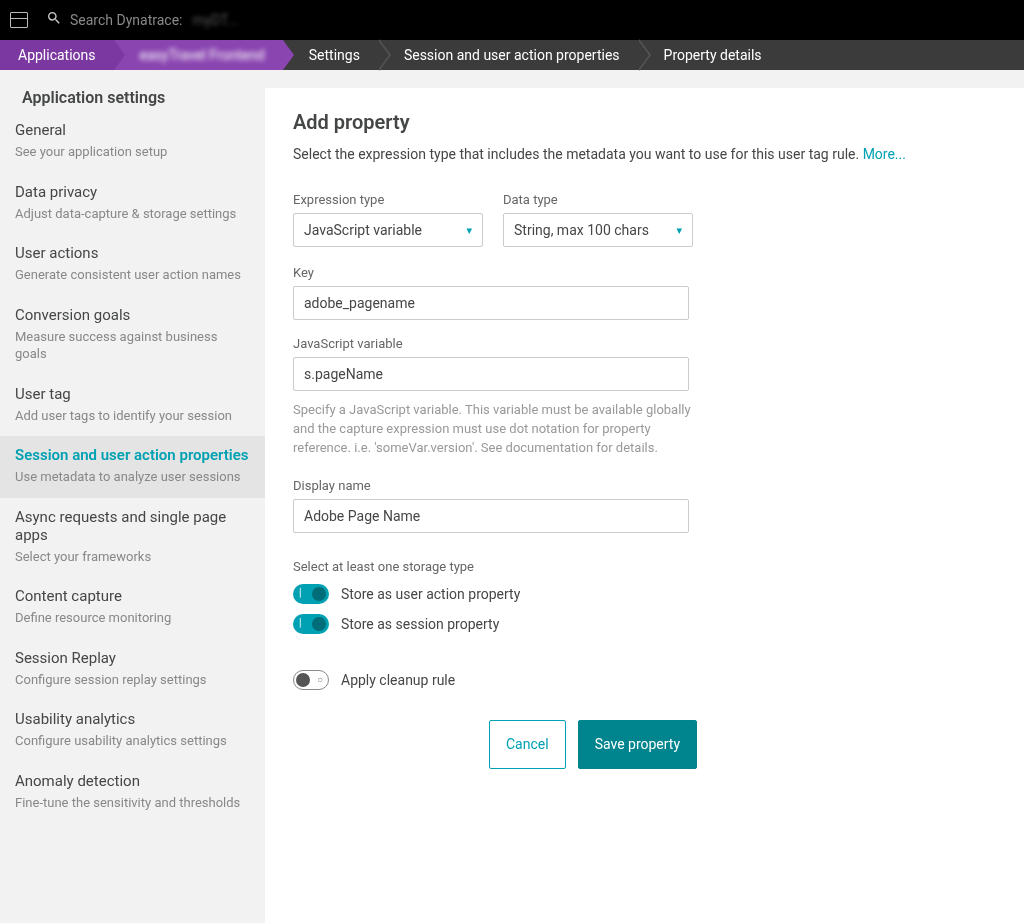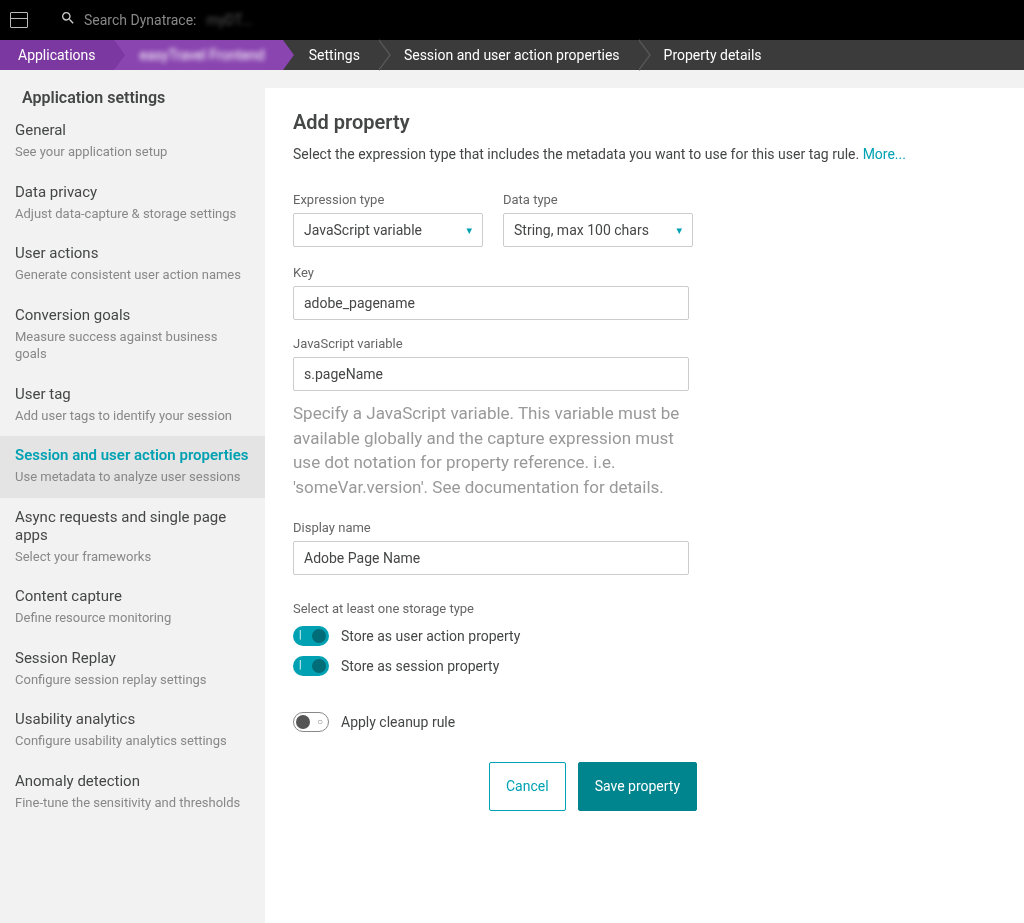--- a/index.html
+++ b/index.html
@@ -1,19 +1,19 @@
 <!DOCTYPE html>
 <html><head>
 <meta charset="utf-8">
 <style>
   * { box-sizing: border-box; margin: 0; padding: 0; font-family: -apple-system, BlinkMacSystemFont, "Segoe UI", Roboto, Arial, sans-serif; }
   body { background: #f2f2f2; width: 1024px; height: 923px; overflow: hidden; color: #454646; }
 
   
-  .topbar { background: #000; height: 40px; display: flex; align-items: center; padding: 0 10px; gap: 32px; }
+  .topbar { background: #000; height: 40px; display: flex; align-items: center; padding: 0 10px; gap: 18px; }
   .topbar .app-icon { width: 18px; height: 16px; border: 1.5px solid #bbb; border-radius: 1px; position: relative; }
   .topbar .app-icon::after { content:""; position:absolute; left:0; right:0; top:5px; border-top:1.5px solid #bbb; }
   .topbar .search-wrap { display:flex; align-items:center; gap:8px; color:#888; }
   .topbar .search-icon svg { width:16px; height:16px; fill:#ccc; }
   .topbar .search-text { color:#888; font-size:14px; }
   .topbar .search-blur { color:#555; filter: blur(2px); margin-left: 2px; font-size:14px; }
 
   
   .bcbar { height: 30px; background: #3b3b3b; display:flex; align-items:stretch; font-size:14px; }
   .crumb { position:relative; display:flex; align-items:center; padding: 0 18px 0 18px; color:#fff; }
@@ -46,21 +46,21 @@
   .main .lead a { color:#00a1b2; text-decoration:none; }
 
   .row { display:flex; gap:20px; margin-bottom: 18px; }
   .field { display:flex; flex-direction:column; gap:6px; }
   .field label { font-size:13px; color:#666; }
   .select, .input { height: 34px; border:1px solid #ccc; border-radius:2px; background:#fff; font-size:14px; color:#454646; padding: 0 10px; display:flex; align-items:center; justify-content:space-between; }
   .select { width: 190px; cursor:pointer; }
   .select .caret { color:#00a1b2; font-size:11px; }
   .input { width: 396px; }
   .input input { border:none; outline:none; width:100%; font-size:14px; color:#454646; background:transparent; }
-  .helper { font-size:17px; color:#999; line-height:1.45; max-width: 400px; margin-top:4px; }
+  .helper { font-size:13px; color:#999; line-height:1.45; max-width: 400px; margin-top:4px; }
 
   .section-gap { height: 14px; }
 
   .storage-label { font-size:13px; color:#666; margin-bottom:10px; }
   .toggle-row { display:flex; align-items:center; gap:12px; font-size:14px; color:#454646; margin-bottom:10px; }
   .toggle { width:36px; height:20px; border-radius:10px; position:relative; cursor:pointer; }
   .toggle.on { background:#00a1b2; }
   .toggle.off { background:#fff; border:1px solid #888; }
   .toggle .tick { position:absolute; left:6px; top:3px; font-size:10px; color:#fff; }
   .toggle .circ-off { position:absolute; right:5px; top:3px; font-size:10px; color:#888; }

